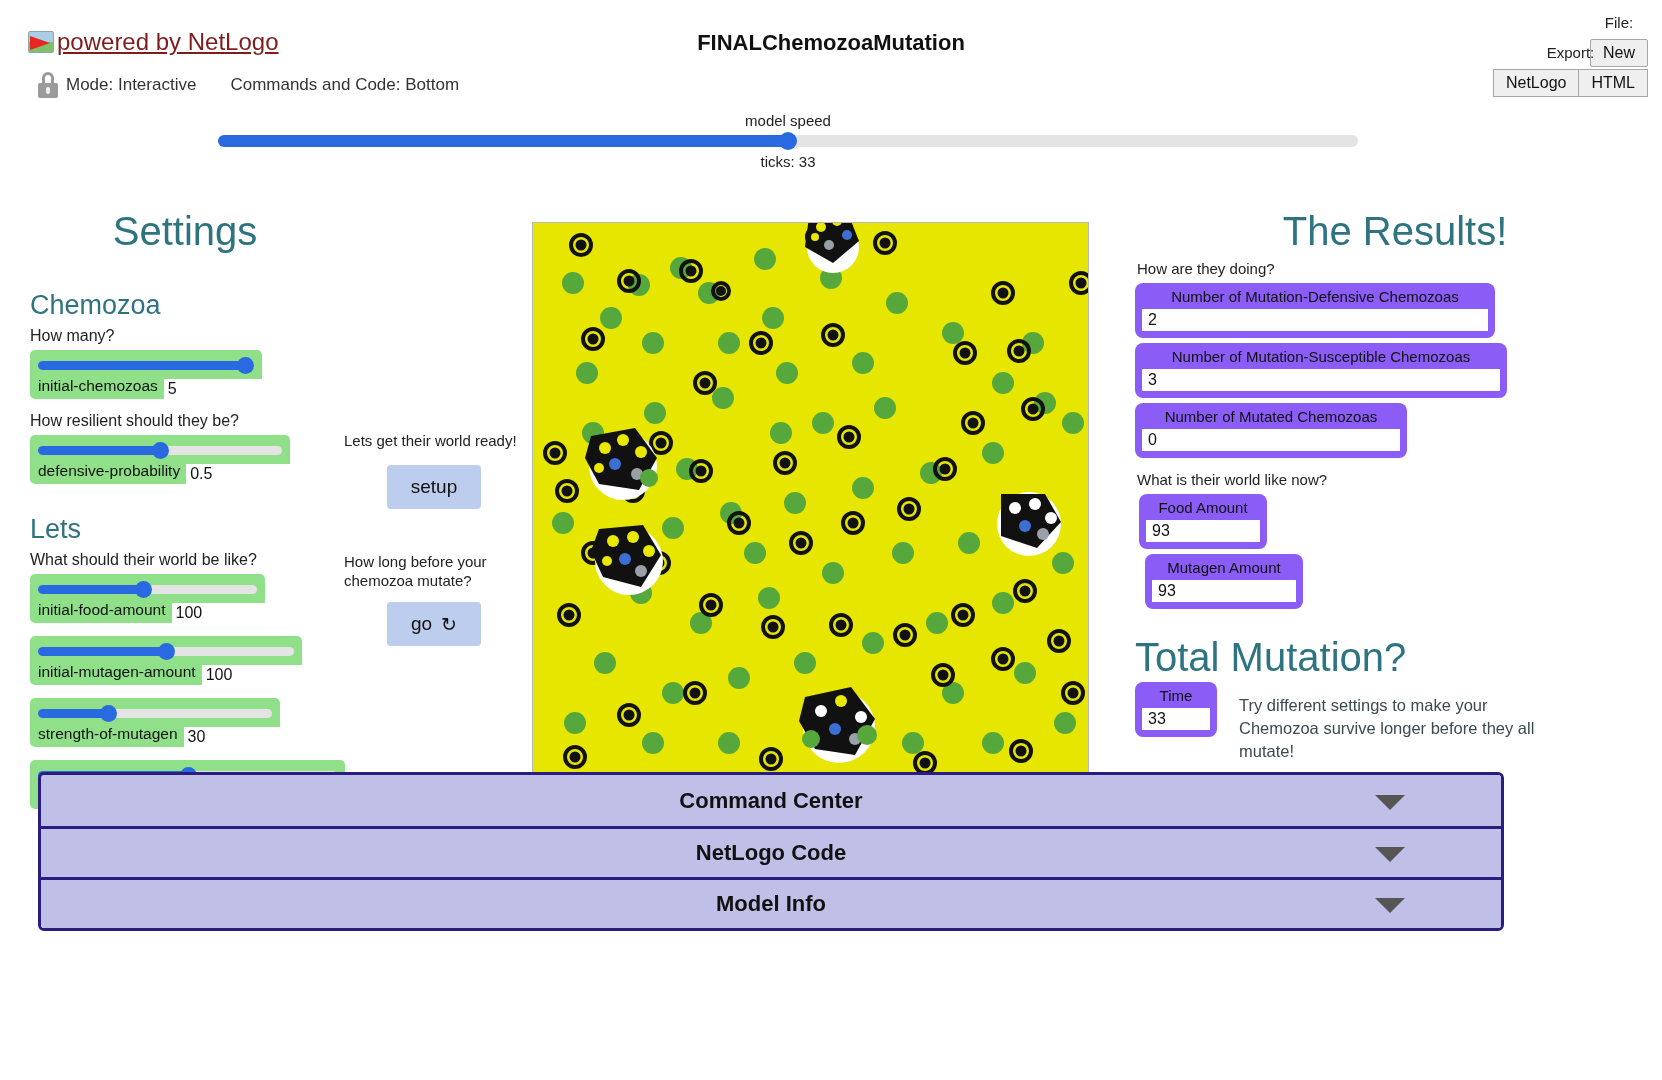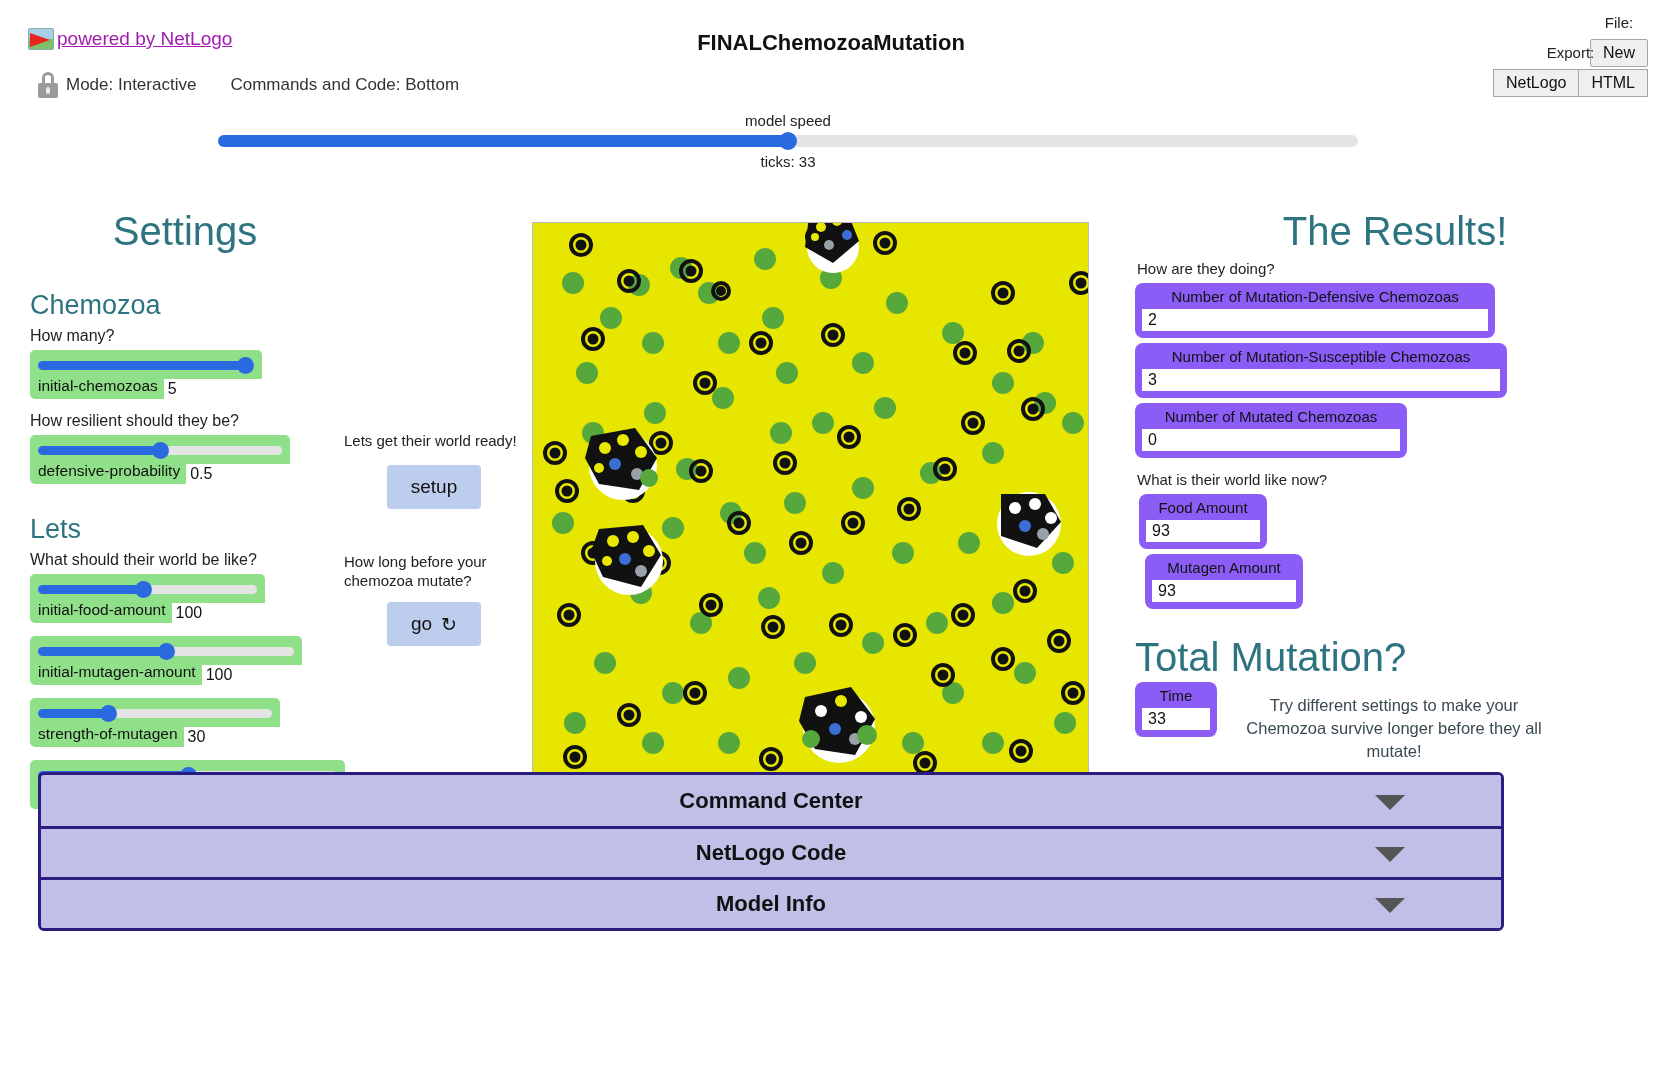--- a/index.html
+++ b/index.html
@@ -28,22 +28,22 @@
     overflow: hidden;
   }
   .nl-logo .arrow {
     position: absolute; left: 1px; top: 4px;
     width: 0; height: 0;
     border-top: 7px solid transparent;
     border-bottom: 7px solid transparent;
     border-left: 20px solid #e8251f;
   }
   .nl-link {
-    color: #a21caf; text-decoration: underline; cursor: pointer;
-    font-size: 19px; white-space: nowrap;
+    color: #7f1d1d; text-decoration: underline; cursor: pointer;
+    font-size: 24px; white-space: nowrap;
   }
 
   .mode-row {
     position: absolute; left: 38px; top: 72px;
     display: flex; align-items: center; gap: 34px;
     font-size: 17px; color: #333;
   }
   .lock-icon {
     width: 20px; height: 26px; position: relative; display: inline-block;
     margin-right: 8px; vertical-align: middle;
@@ -195,21 +195,20 @@
   .m-w2 { width: 372px; }
   .m-w3 { width: 272px; }
   .m-w4 { width: 128px; }
   .m-w5 { width: 158px; }
   .m-w6 { width: 82px; }
 
   .total-row { display: flex; align-items: flex-start; gap: 22px; margin-top: 4px; }
   .advice {
     font-size: 16.5px; color: #3a4a52; line-height: 1.38; padding-top: 12px;
     max-width: 310px;
-    text-align: center;
   }
 
   
   .accordions {
     position: absolute; left: 38px; top: 772px; width: 1466px;
     border: 3px solid #2b1d80; border-radius: 6px; overflow: hidden;
   }
   .acc-bar {
     position: relative; height: 51px;
     background: #bfbfe8; display: flex; align-items: center; justify-content: center;

